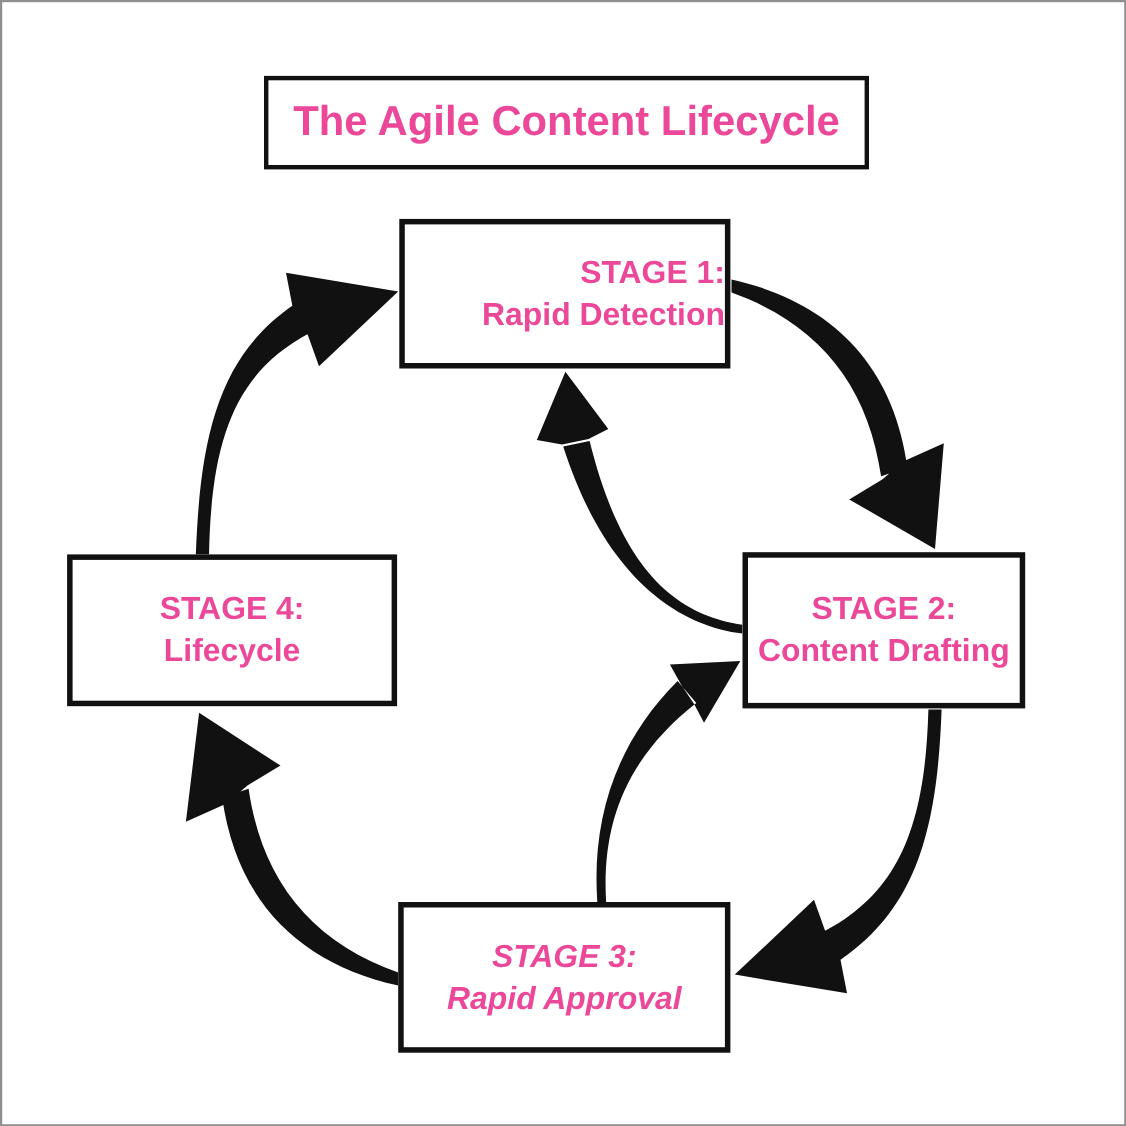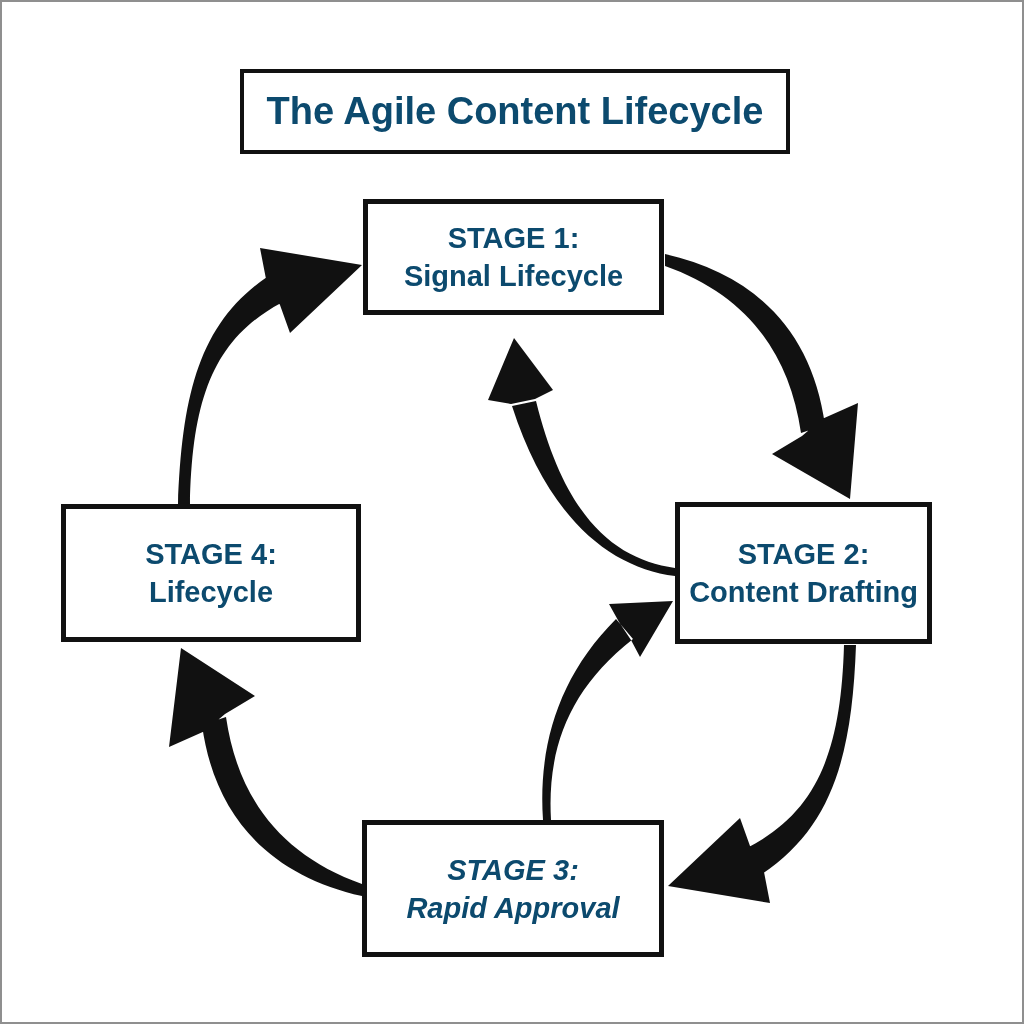--- a/index.html
+++ b/index.html
@@ -29,36 +29,36 @@
     position: absolute;
     box-sizing: border-box;
     background: #ffffff;
     border: 5px solid #111111;
     display: flex;
     flex-direction: column;
     align-items: center;
     justify-content: center;
     text-align: center;
     z-index: 2;
-    color: #0c4a6e;
+    color: #ec4899;
   }
   .title-box {
     left: 238px; top: 67px;
     width: 550px; height: 85px;
     border-width: 4px;
     font-size: 38px;
     font-weight: 700;
     letter-spacing: 0px;
   }
   .stage-box {
     font-size: 29px;
     font-weight: 700;
     line-height: 38px;
   }
-  .s1 { left: 361px; top: 197px; width: 301px; height: 116px; }
+  .s1 { left: 361px; top: 197px; width: 301px; height: 136px; align-items: flex-end; }
   .s2 { left: 673px; top: 500px; width: 257px; height: 142px; }
   .s3 { left: 360px; top: 818px; width: 302px; height: 137px; font-style: italic; }
   .s4 { left: 47px;  top: 502px; width: 300px; height: 138px; margin-left: 12px; }
 </style>
 </head>
 <body>
 
 <div class="canvas">
 
   <svg class="arrow-layer" viewBox="0 0 1024 1024" aria-hidden="true">
@@ -81,21 +81,21 @@
     <path d="M 541 818 C 536 745 556 675 614 617 L 631 637 C 566 688 545 748 549 818 Z
              M 671 599 L 607 602 L 617 620 L 629 638 L 638 655 Z"></path>
   </svg>
 
   <div class="box title-box">
     <span>The Agile Content Lifecycle</span>
   </div>
 
   <div class="box stage-box s1">
     <span>STAGE 1:</span>
-    <span>Signal Lifecycle</span>
+    <span>Rapid Detection</span>
   </div>
 
   <div class="box stage-box s2">
     <span>STAGE 2:</span>
     <span>Content Drafting</span>
   </div>
 
   <div class="box stage-box s3">
     <span>STAGE 3:</span>
     <span>Rapid Approval</span>

